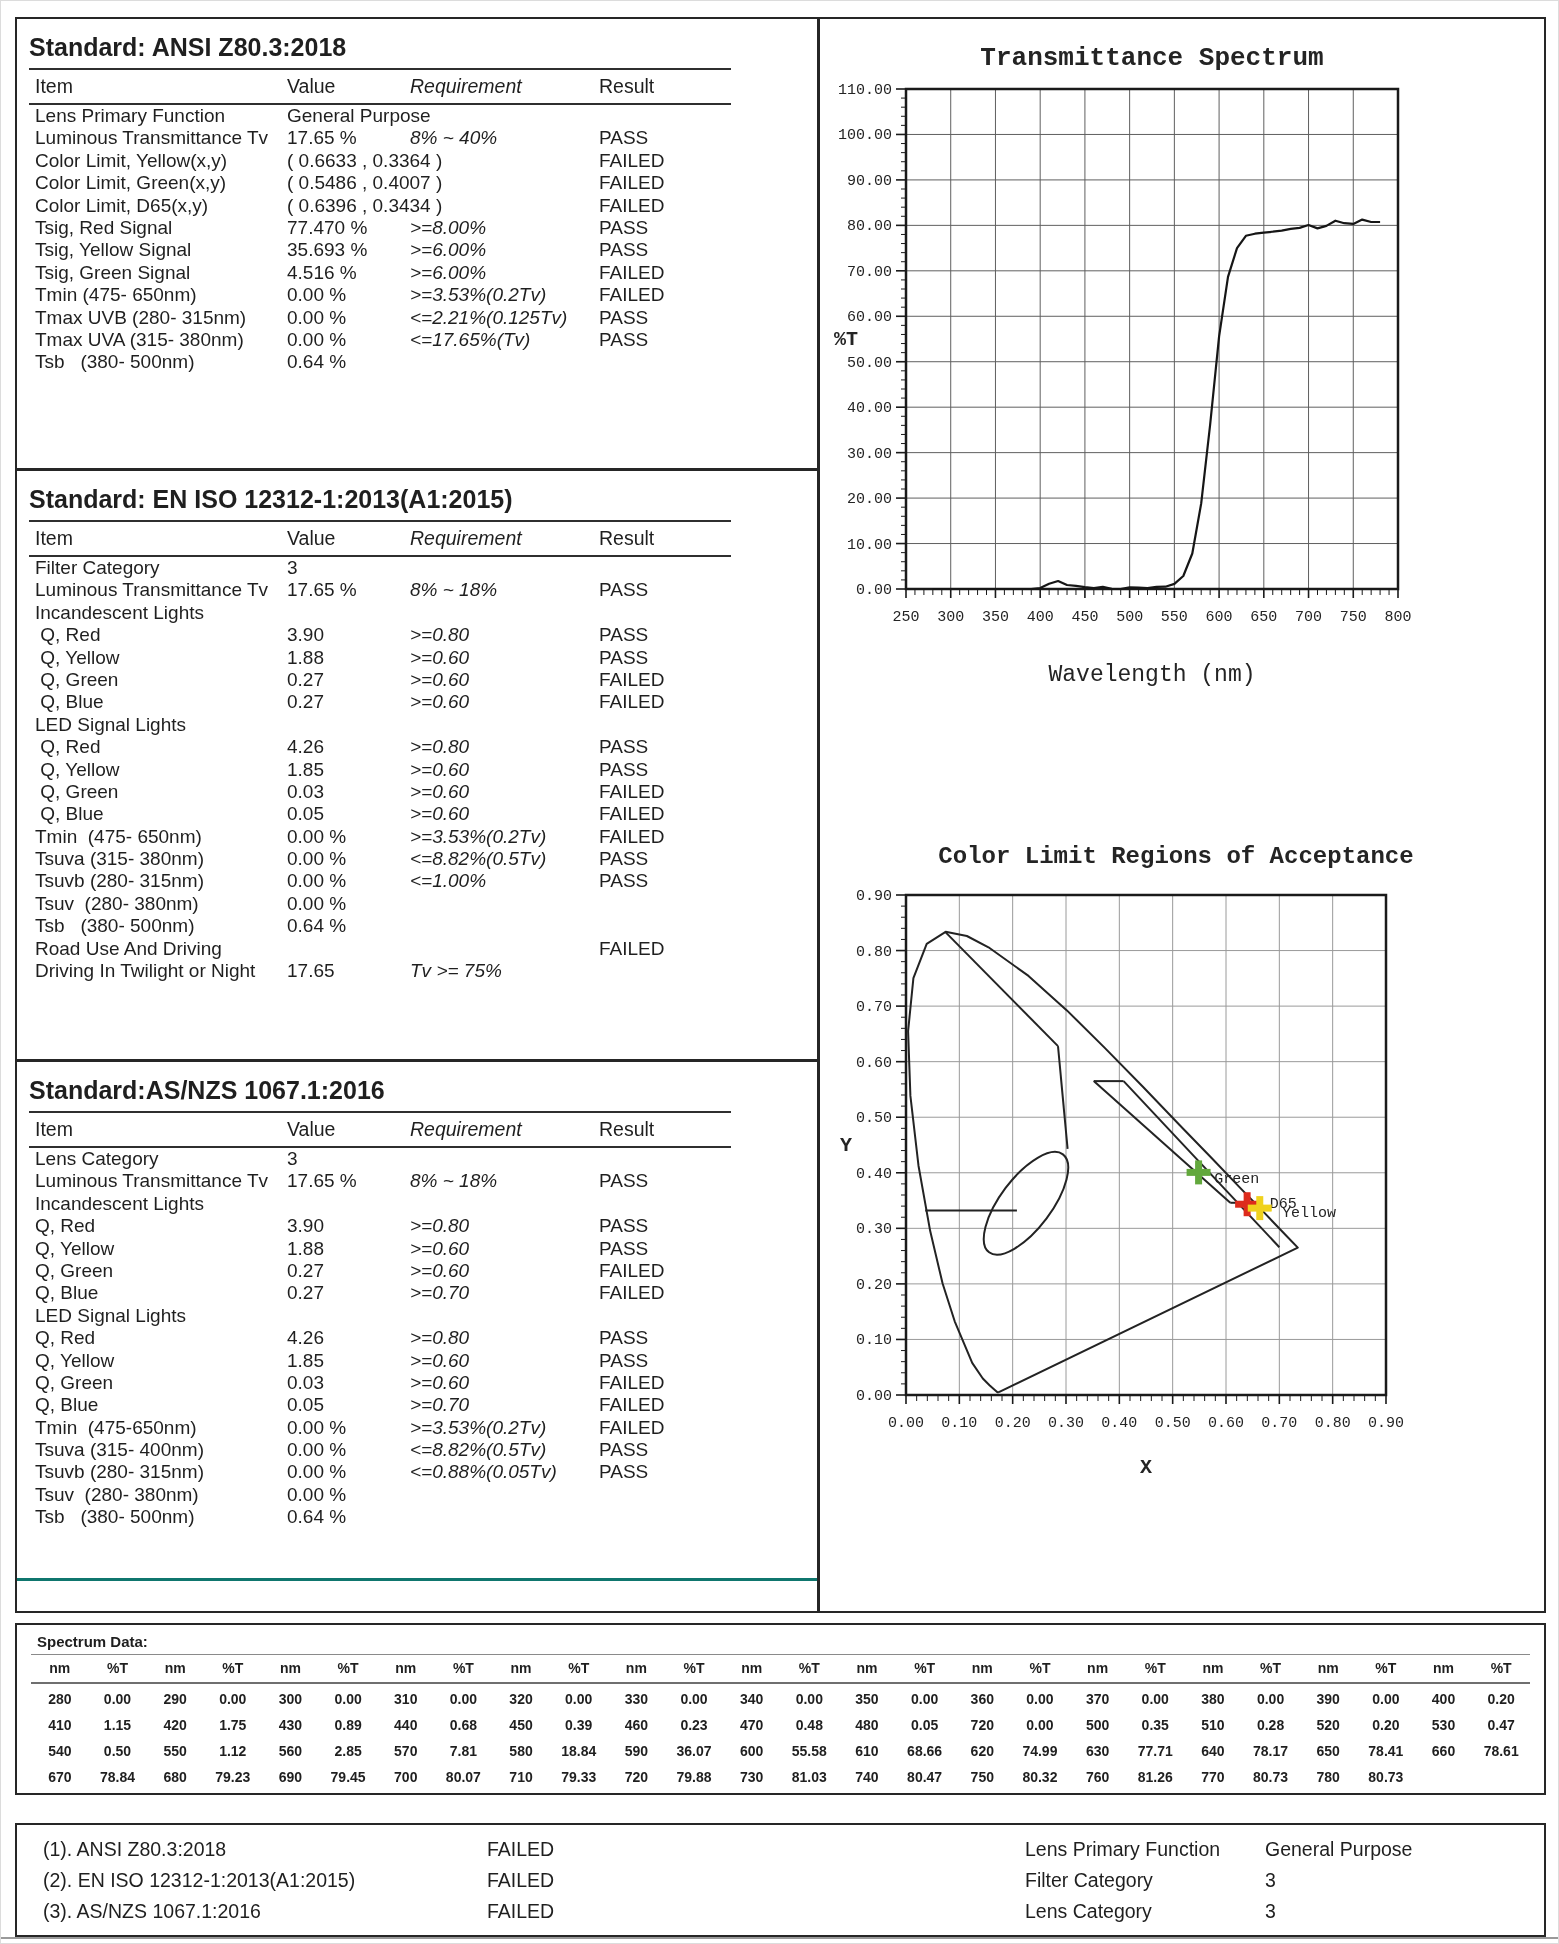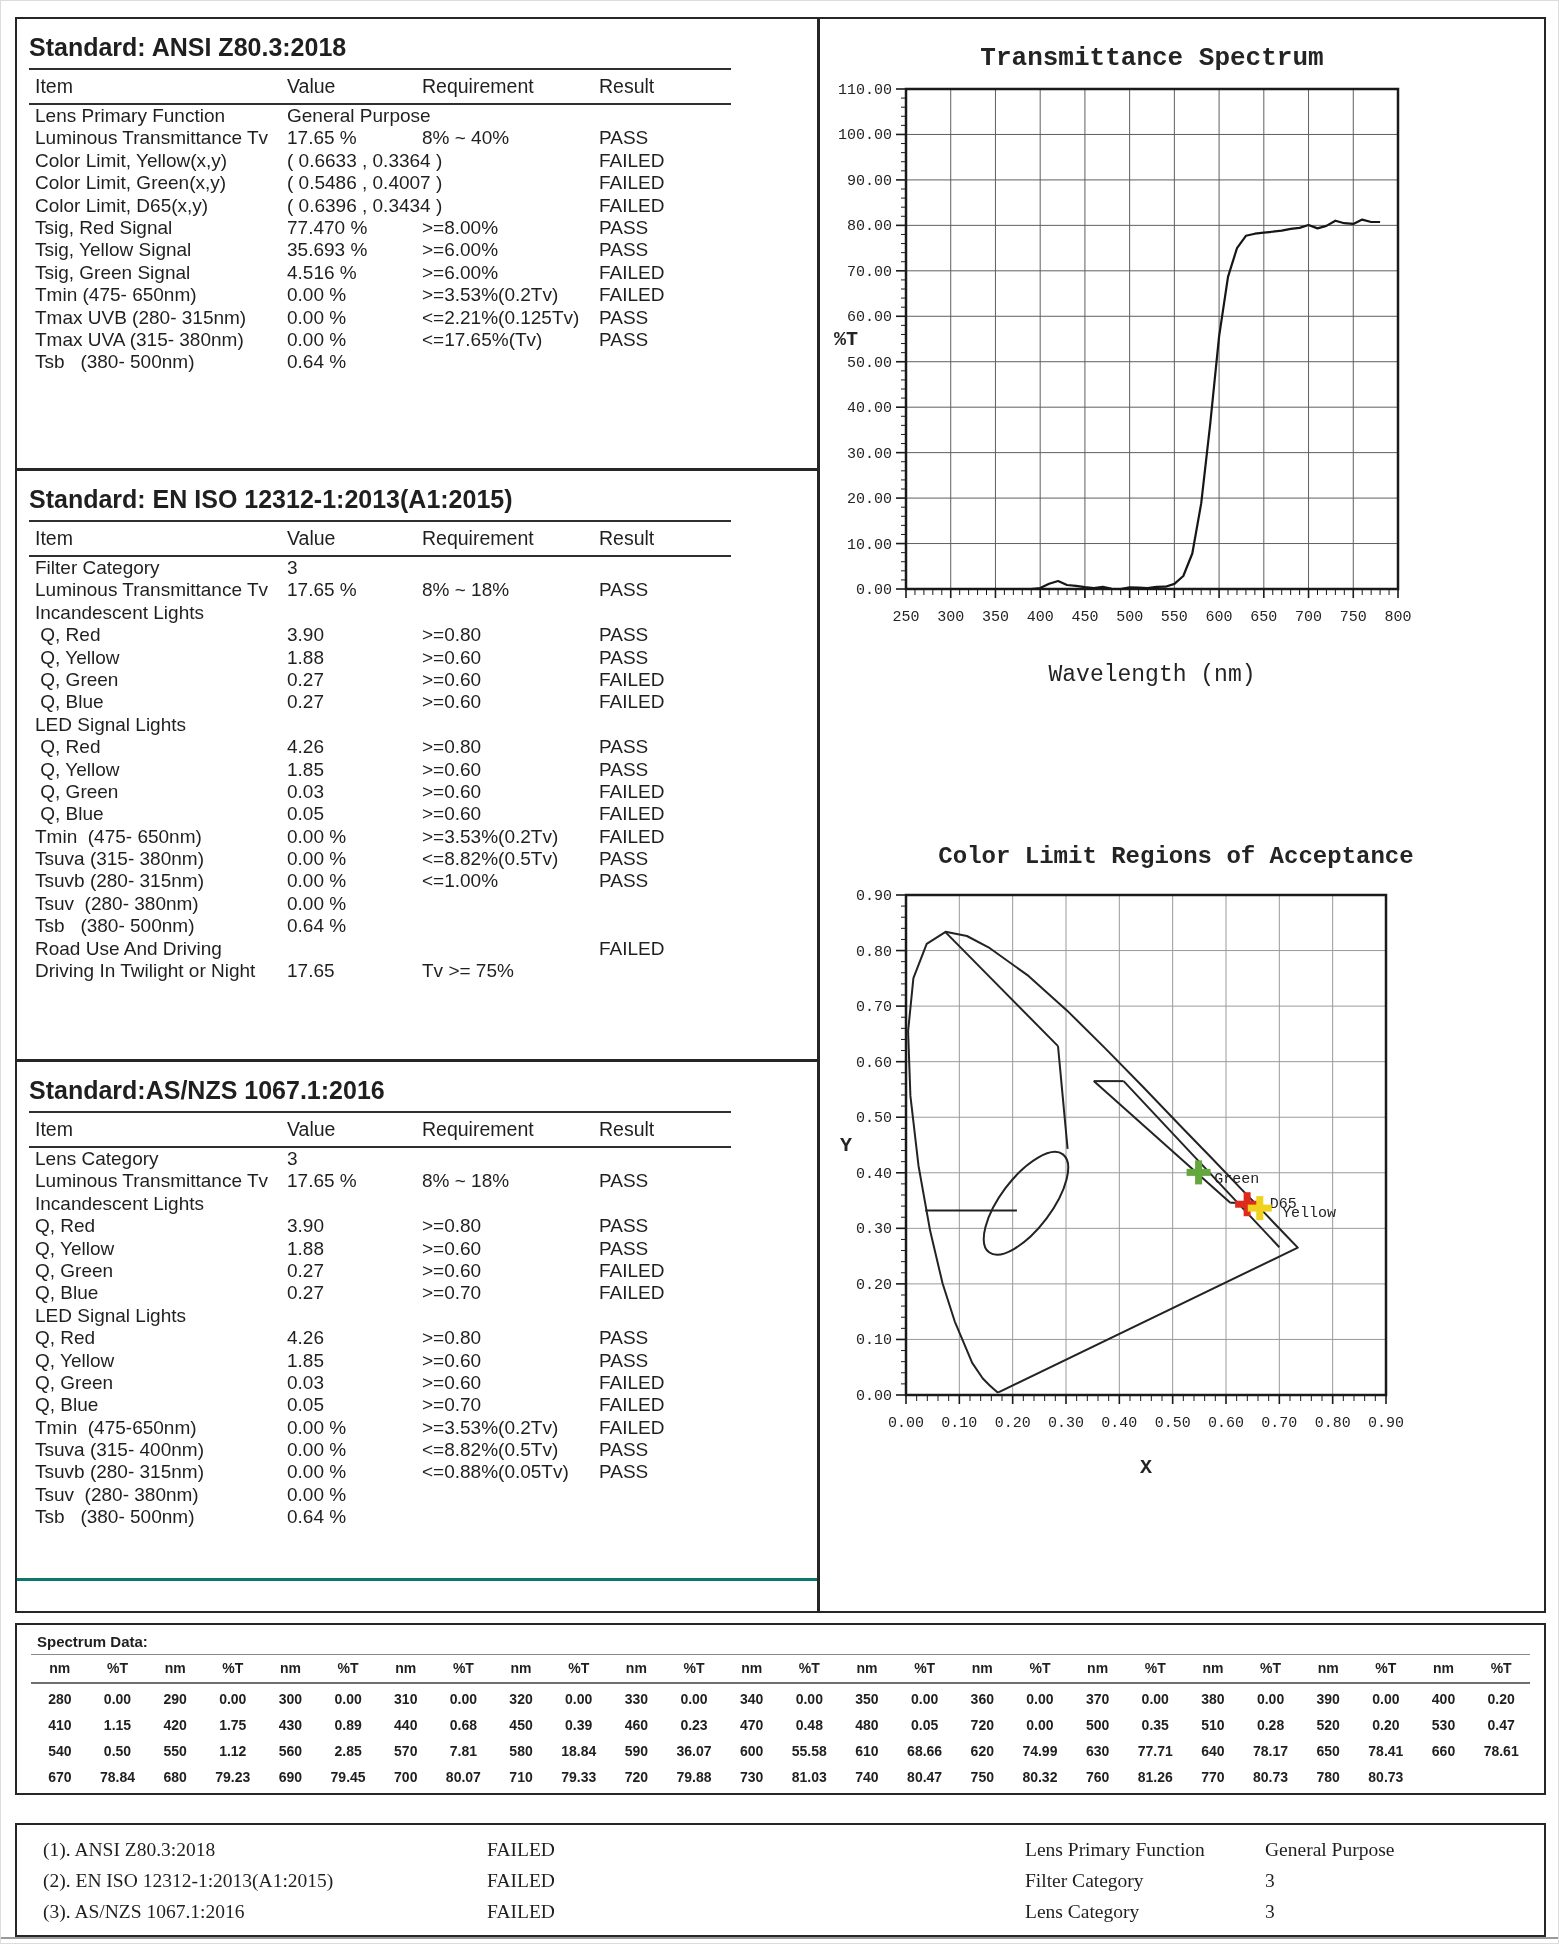--- a/index.html
+++ b/index.html
@@ -14,34 +14,34 @@
   .tsec.t1{height:439px;border-bottom:3px solid #262626;}
   .tsec.t2{height:578px;border-bottom:3px solid #262626;}
   .tsec.t3{height:506px;border-bottom:3px solid #0f766e;}
   .sec-title{font-weight:bold;font-size:25px;
              margin:13px 70px 6px 12px;line-height:30px;}
   .rule-wrap{margin-left:12px;width:702px;}
   .trow{position:relative;height:22.4px;line-height:22.4px;font-size:19px;}
   .trow.thead{height:33px;line-height:33px;border-top:2px solid #2f2f2f;
               border-bottom:2px solid #2f2f2f;font-size:19.5px;}
   .cc{position:absolute;top:0;white-space:pre;}
-  .c0{left:6px;} .c1{left:258px;} .c2{left:393px;} .c3{left:570px;}
+  .c0{left:6px;} .c1{left:258px;} .c2{left:381px;font-style:italic;} .c3{left:570px;}
   .cie-box{padding:10px 0 0 18px;font-size:19px;line-height:26px;white-space:pre;}
   svg{display:block;}
   svg text{font-family:"Liberation Mono","DejaVu Sans Mono",monospace;fill:#242424;}
   .spec-box{position:absolute;left:14px;top:1622px;width:1531px;height:172px;
             border:2px solid #262626;box-sizing:border-box;background:#fff;font-weight:bold;}
   .spec-label{font-size:15px;margin:8px 0 4px 20px;}
   .spec-grid{display:grid;grid-template-columns:repeat(26,1fr);margin:0 14px;
              font-size:14px;}
   .spec-grid .hcell{border-top:1.5px solid #8a8a8a;border-bottom:2.5px solid #6f6f6f;
              height:27px;line-height:27px;text-align:center;}
   .spec-grid .dcell{height:26px;line-height:30px;text-align:center;}
   .foot-box{position:absolute;left:14px;top:1822px;width:1531px;height:114px;
-            border:2px solid #262626;box-sizing:border-box;background:#fff;font-size:19.5px;font-family:Liberation Serif, serif;}
+            border:2px solid #262626;box-sizing:border-box;background:#fff;font-size:19.5px;}
   .frow{position:relative;height:31px;line-height:31px;}
   .frow .fc{position:absolute;top:0;white-space:pre;}
   .f-name{left:26px;} .f-res{left:470px;} .f-label{left:1008px;} .f-val{left:1248px;}
   .foot-inner{padding-top:9px;}
   .bottom-line{position:absolute;left:0;bottom:4px;width:100%;height:2px;background:#9a9a9a;}
 </style>
 </head>
 <body>
 
 <div class="page">

